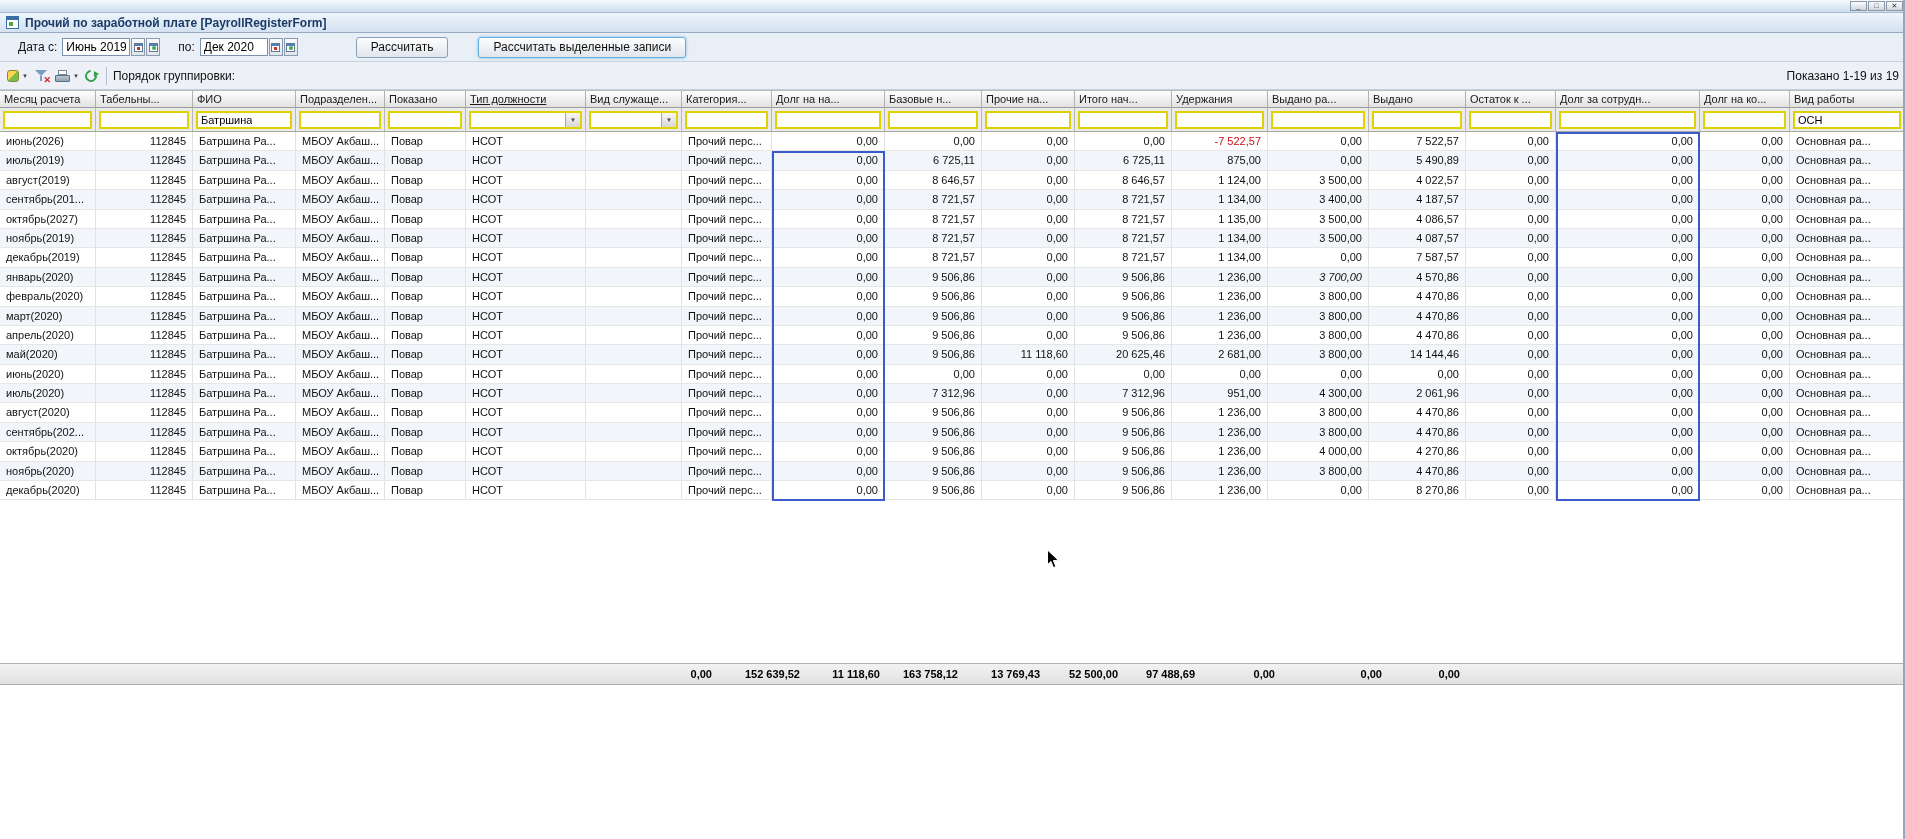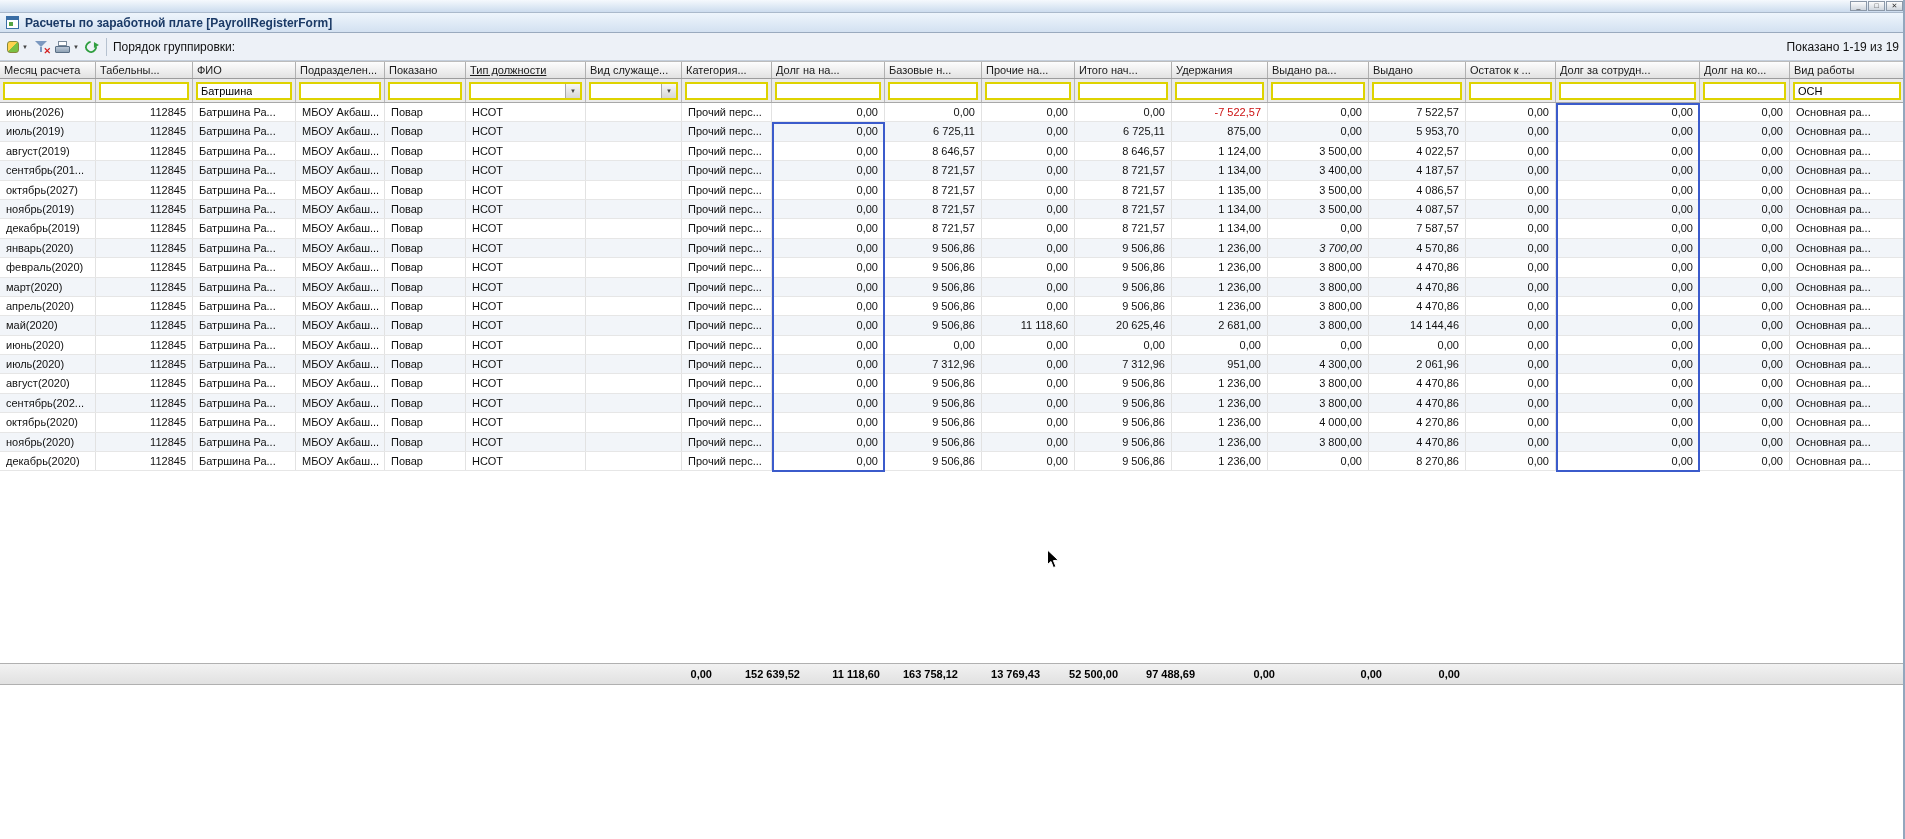--- a/index.html
+++ b/index.html
@@ -108,23 +108,43 @@
   <div class="app-titlebar">
     <div class="win-buttons">
       <div class="win-btn">_</div>
       <div class="win-btn">□</div>
       <div class="win-btn">✕</div>
     </div>
   </div>
 
   <div class="form-titlebar">
     <span class="form-icon"></span>
-    <span class="form-title">Расчеты по заработной плате [PayrollRegisterForm]</span>
+    <span class="form-title">Прочий по заработной плате [PayrollRegisterForm]</span>
   </div>
 
+  <div class="toolbar-dates">
+    <span class="lbl">Дата с:</span>
+    <input class="date-input" readonly="" value="Июнь 2019" style="">
+    <span class="cal-btn">
+        <span class="cal-glyph red"></span>
+      </span>
+    <span class="cal-btn">
+        <span class="cal-glyph green"></span>
+      </span>
+    <span class="lbl to-label">по:</span>
+    <input class="date-input" readonly="" value="Дек 2020" style="">
+    <span class="cal-btn">
+        <span class="cal-glyph red"></span>
+      </span>
+    <span class="cal-btn">
+        <span class="cal-glyph green"></span>
+      </span>
+    <button class="btn btn-calc">Рассчитать</button>
+    <button class="btn btn-calc-sel">Рассчитать выделенные записи</button>
+  </div>
 
   <div class="toolbar-icons">
     <span class="icon-btn">
         <span class="opt-icon"></span>
         <span class="dd-arrow">▼</span>
       </span>
     <span class="icon-btn">
         <span class="funnel">
           <span class="stem"></span>
         </span>
@@ -295,21 +315,21 @@
           <div class="dcell txt" style="width: 81px;">Повар</div>
           <div class="dcell txt" style="width: 120px;">НСОТ</div>
           <div class="dcell txt" style="width: 96px;"></div>
           <div class="dcell txt" style="width: 90px;">Прочий перс...</div>
           <div class="dcell num" style="width: 113px;">0,00</div>
           <div class="dcell num" style="width: 97px;">6 725,11</div>
           <div class="dcell num" style="width: 93px;">0,00</div>
           <div class="dcell num" style="width: 97px;">6 725,11</div>
           <div class="dcell num" style="width: 96px;">875,00</div>
           <div class="dcell num" style="width: 101px;">0,00</div>
-          <div class="dcell num" style="width: 97px;">5 953,70</div>
+          <div class="dcell num" style="width: 97px;">5 490,89</div>
           <div class="dcell num" style="width: 90px;">0,00</div>
           <div class="dcell num" style="width: 144px;">0,00</div>
           <div class="dcell num" style="width: 90px;">0,00</div>
           <div class="dcell txt" style="width: 115px;">Основная ра...</div>
         </div>
         <div class="drow">
           <div class="dcell txt" style="width: 96px;">август(2019)</div>
           <div class="dcell num" style="width: 97px;">112845</div>
           <div class="dcell txt" style="width: 103px;">Батршина Ра...</div>
           <div class="dcell txt" style="width: 89px;">МБОУ Акбаш...</div>

